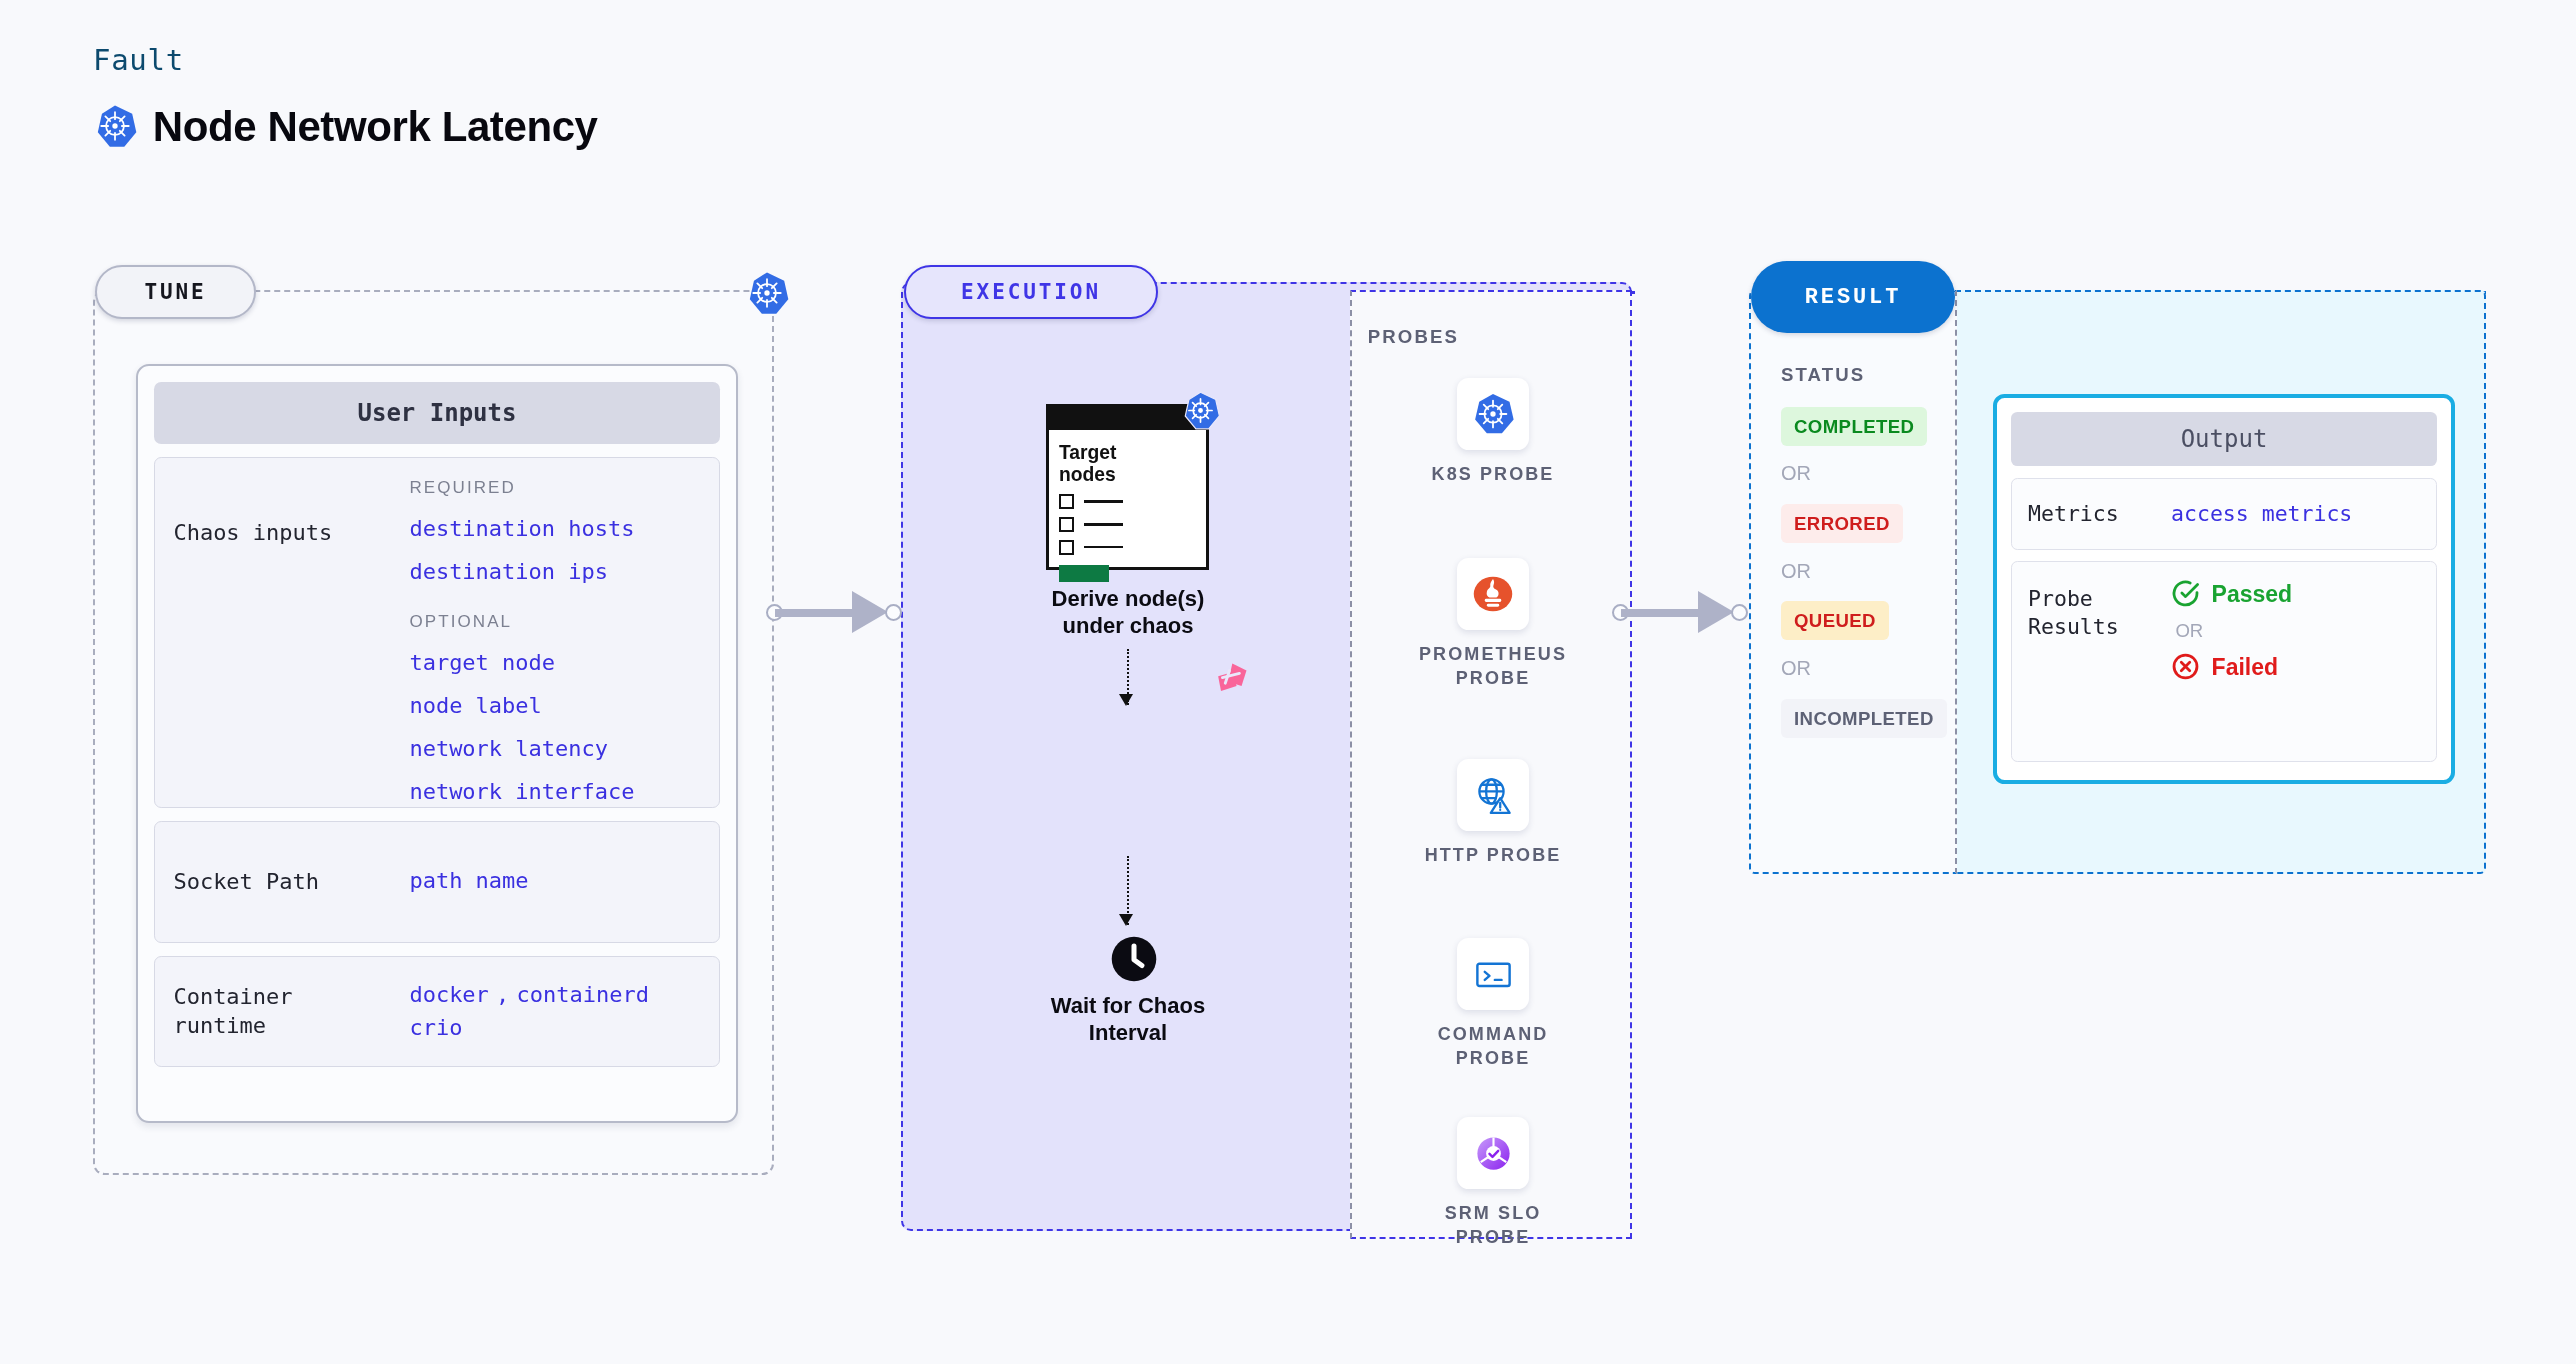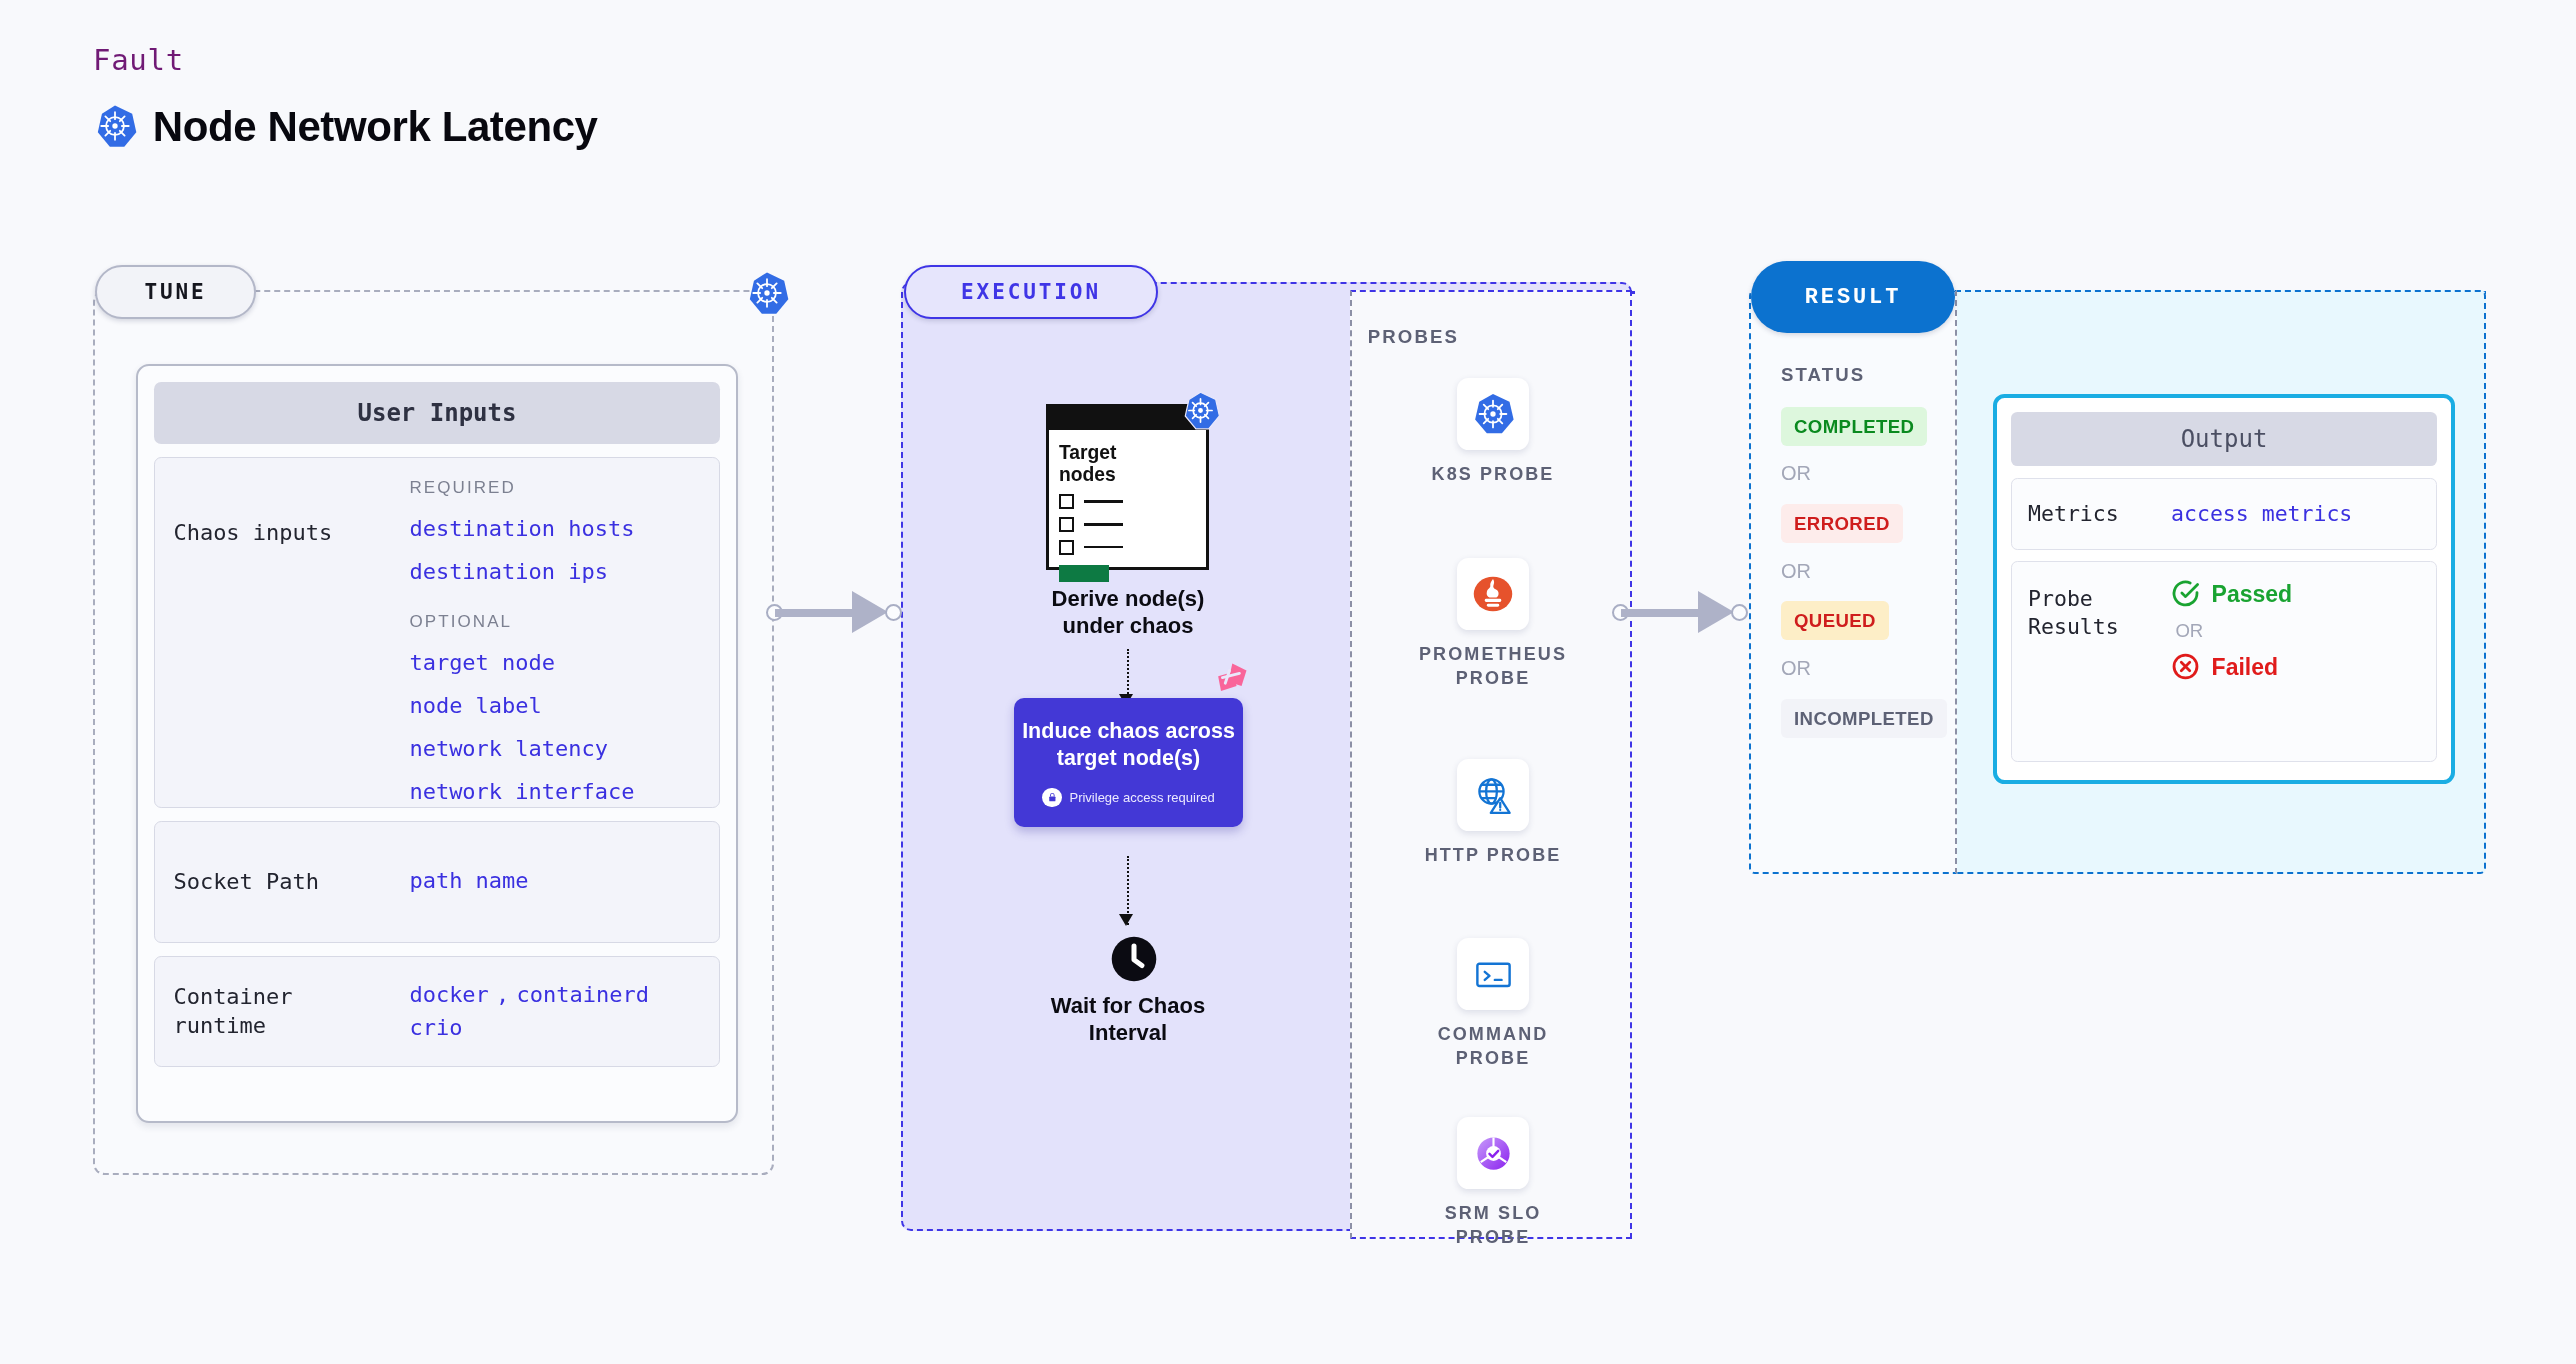--- a/index.html
+++ b/index.html
@@ -8,21 +8,21 @@
     width:2576px; height:1365px; position:relative;
     font-family:"Liberation Sans", sans-serif;
     -webkit-font-smoothing:antialiased;
   }
   .mono { font-family:"DejaVu Sans Mono", monospace; }
 
   
   #header { position:absolute; left:93px; top:43px; }
   #fault-label {
     font-family:"DejaVu Sans Mono", monospace;
-    font-size:29px; color:#701a75; letter-spacing:0.7px;
+    font-size:29px; color:#0c4a6e; letter-spacing:0.7px;
   }
   #title-row { display:flex; align-items:center; gap:15.8px; margin-top:26px; }
   #title-text { font-size:42px; font-weight:700; color:#08080f; letter-spacing:-0.4px;text-align:right; }
 
   
   .pill {
     position:absolute; display:flex; align-items:center; justify-content:center;
     border-radius:43px; font-family:"DejaVu Sans Mono", monospace;
     font-weight:700; letter-spacing:2.9px; z-index:20;
     box-shadow:0 2.1px 5px rgba(25,30,70,.17);
@@ -354,33 +354,20 @@
     </div>
 
     <div class="flow-caption" id="cap-derive" style="white-space:pre-line;">Derive node(s)
 under chaos</div>
 
     <div class="dash-arrow" id="arrow1">
       <div class="line" style="height:100%;"></div>
       <div class="tip"></div>
     </div>
 
-    <div id="induce-box">
-      <div id="induce-title" style="white-space:pre-line;">Induce chaos across
-target node(s)</div>
-      <div id="induce-priv">
-        <span id="lock-circle">
-          <svg width="10.7" height="10.7" viewBox="0 0 24 24" fill="#4338d6">
-            <path d="M12 2a5 5 0 0 0-5 5v3h2V7a3 3 0 0 1 6 0v3h2V7a5 5 0 0 0-5-5z"></path>
-            <rect x="5" y="10" width="14" height="11" rx="2"></rect>
-          </svg>
-        </span>
-        <span>Privilege access required</span>
-      </div>
-    </div>
     <div id="harness-mark">
       <svg width="37" height="34" viewBox="0 0 52 48">
         <path d="M30 2 50 12 43 34 24 28z" fill="#f9659a"></path>
         <path d="M10 20 31 14l5 20-22 7z" fill="#f9659a"></path>
         <path d="M16 22 40 16" stroke="#e9e8fb" stroke-width="4" stroke-linecap="round"></path>
         <path d="M26 12 20 30" stroke="#e9e8fb" stroke-width="4" stroke-linecap="round"></path>
       </svg>
     </div>
 
     <div class="dash-arrow" id="arrow2">

